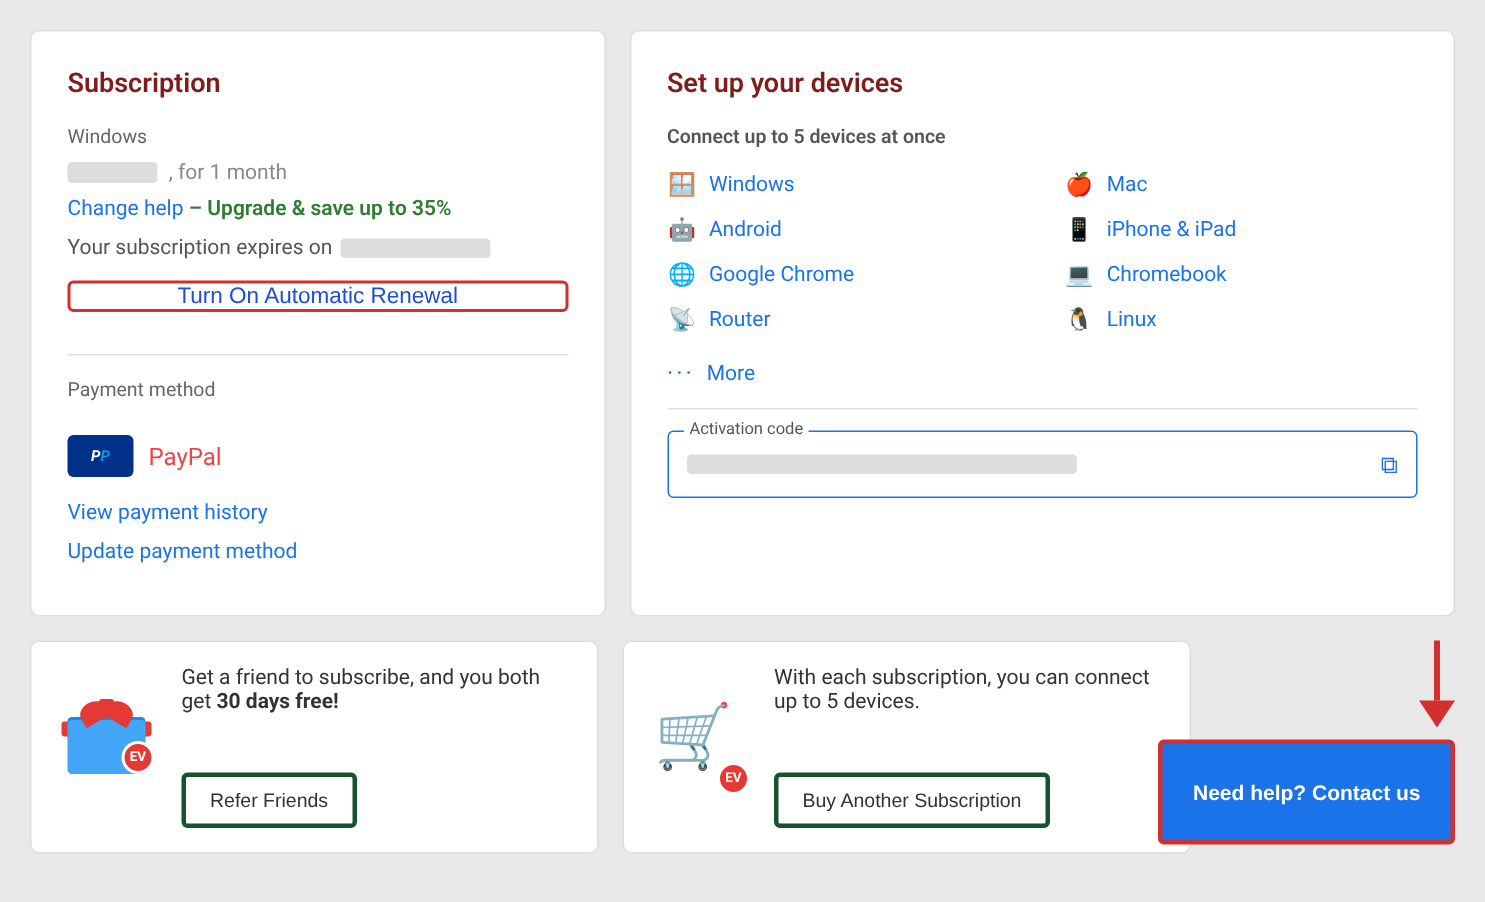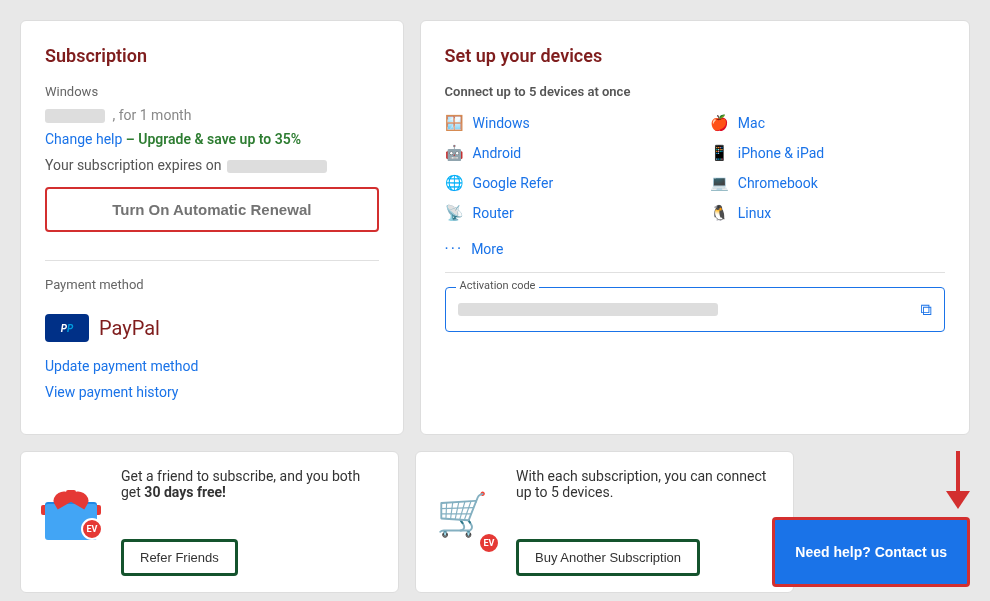--- a/index.html
+++ b/index.html
@@ -91,26 +91,26 @@
       background: #ddd;
       border-radius: 3px;
       width: 100px;
       height: 13px;
       vertical-align: middle;
       margin-left: 2px;
     }
 
     .renewal-btn {
       width: 100%;
-      padding: 12px;
+      padding: 0;
       border: 2px solid #d32f2f;
       background: #fff;
-      color: #737373;
+      color: #1d4ed8;
       font-size: 15px;
-      font-weight: 700;
+      font-weight: 400;
       border-radius: 4px;
       cursor: pointer;
       margin-bottom: 20px;
     }
 
     .divider {
       border: none;
       border-top: 1px solid #e0e0e0;
       margin: 8px 0 16px 0;
     }
@@ -138,22 +138,22 @@
       justify-content: center;
       color: #fff;
       font-size: 10px;
       font-weight: bold;
       font-style: italic;
     }
 
     .paypal-icon span { color: #009cde; }
 
     .payment-name {
-      font-size: 20px;
-      color: #7f1d1d;
+      font-size: 16px;
+      color: #ef4444;
     }
 
     .link-row {
       margin-bottom: 10px;
     }
 
     .link-row a {
       color: #1a73e8;
       text-decoration: none;
       font-size: 14px;
@@ -472,24 +472,24 @@
       <div class="payment-label">Payment method</div>
       
       <div class="paypal-row">
         <div class="paypal-icon">
           P<span>P</span>
         </div>
         <span class="payment-name">PayPal</span>
       </div>
       
       <div class="link-row">
+        <a href="#">View payment history</a>
+      </div>
+      <div class="link-row">
         <a href="#">Update payment method</a>
-      </div>
-      <div class="link-row">
-        <a href="#">View payment history</a>
       </div>
     </div>
 
     <div class="card card-devices">
       <div class="card-title">Set up your devices</div>
       <div class="connect-label">Connect up to 5 devices at once</div>
 
       <div class="devices-grid">
 
         <a class="device-item" href="#">
@@ -507,21 +507,21 @@
           <span>Android</span>
         </a>
 
         <a class="device-item" href="#">
           <span class="device-icon">📱</span>
           <span>iPhone &amp; iPad</span>
         </a>
 
         <a class="device-item" href="#">
           <span class="device-icon">🌐</span>
-          <span>Google Refer</span>
+          <span>Google Chrome</span>
         </a>
 
         <a class="device-item" href="#">
           <span class="device-icon">💻</span>
           <span>Chromebook</span>
         </a>
 
         <a class="device-item" href="#">
           <span class="device-icon">📡</span>
           <span>Router</span>

